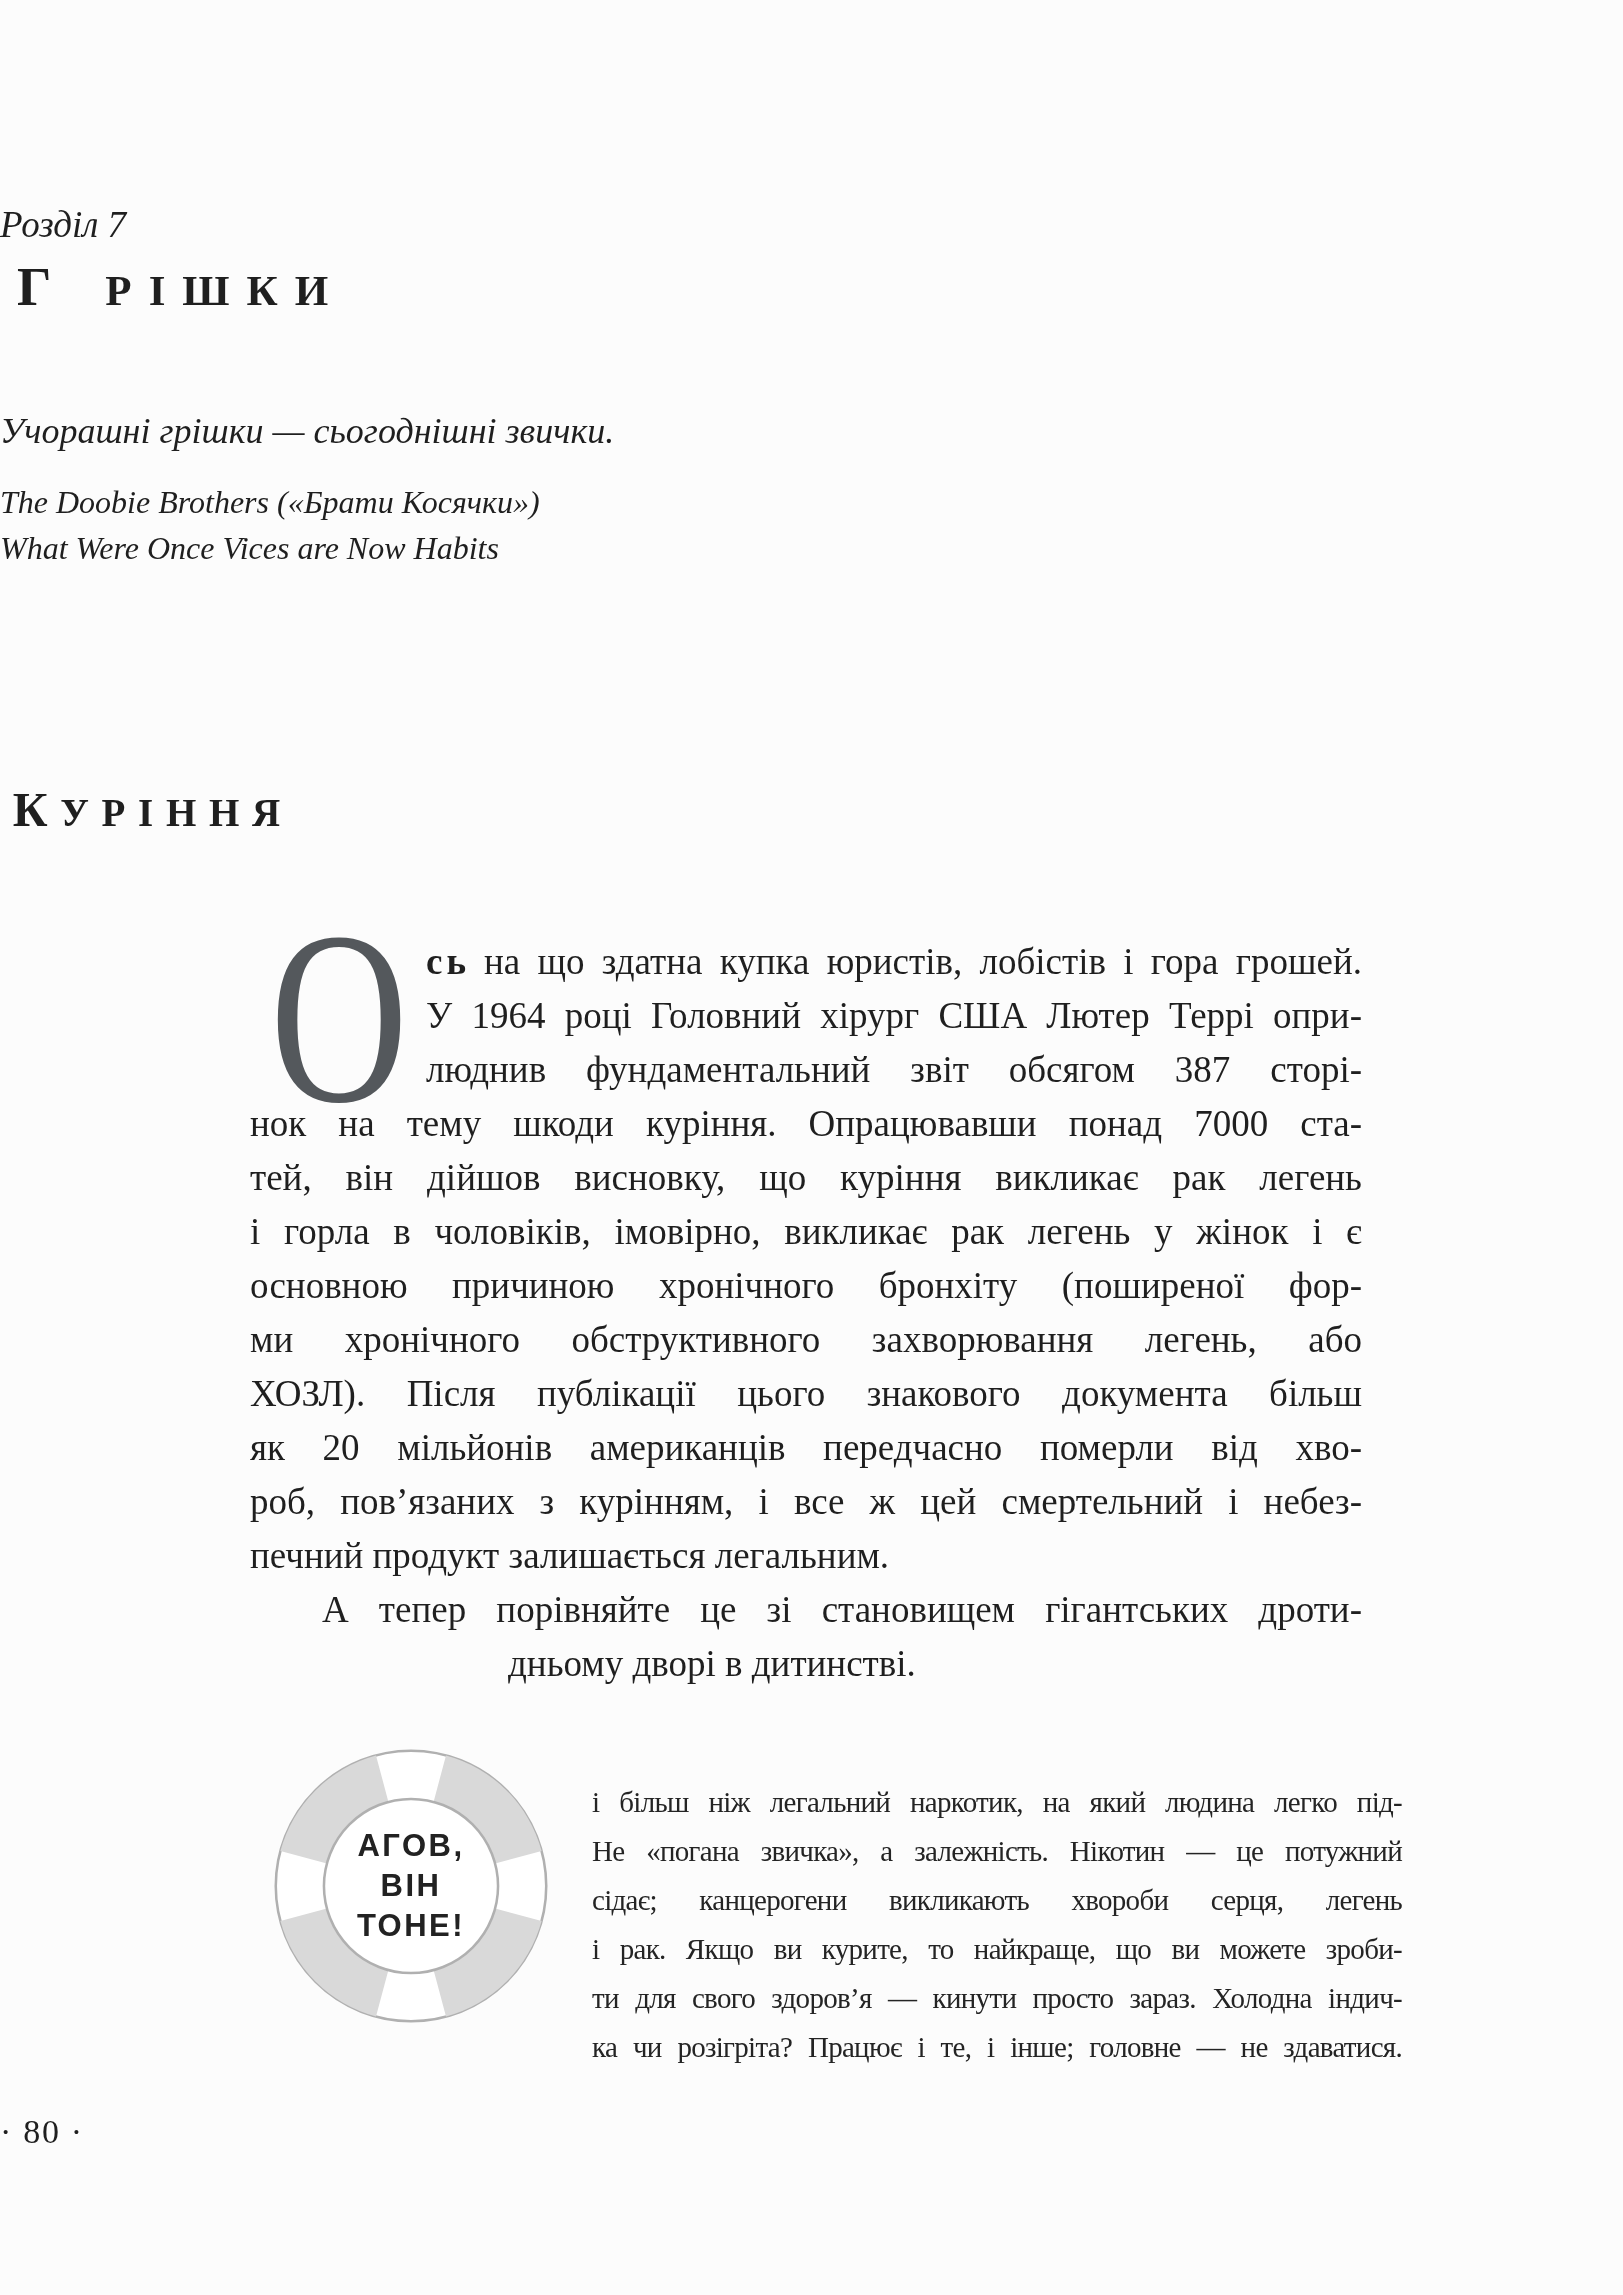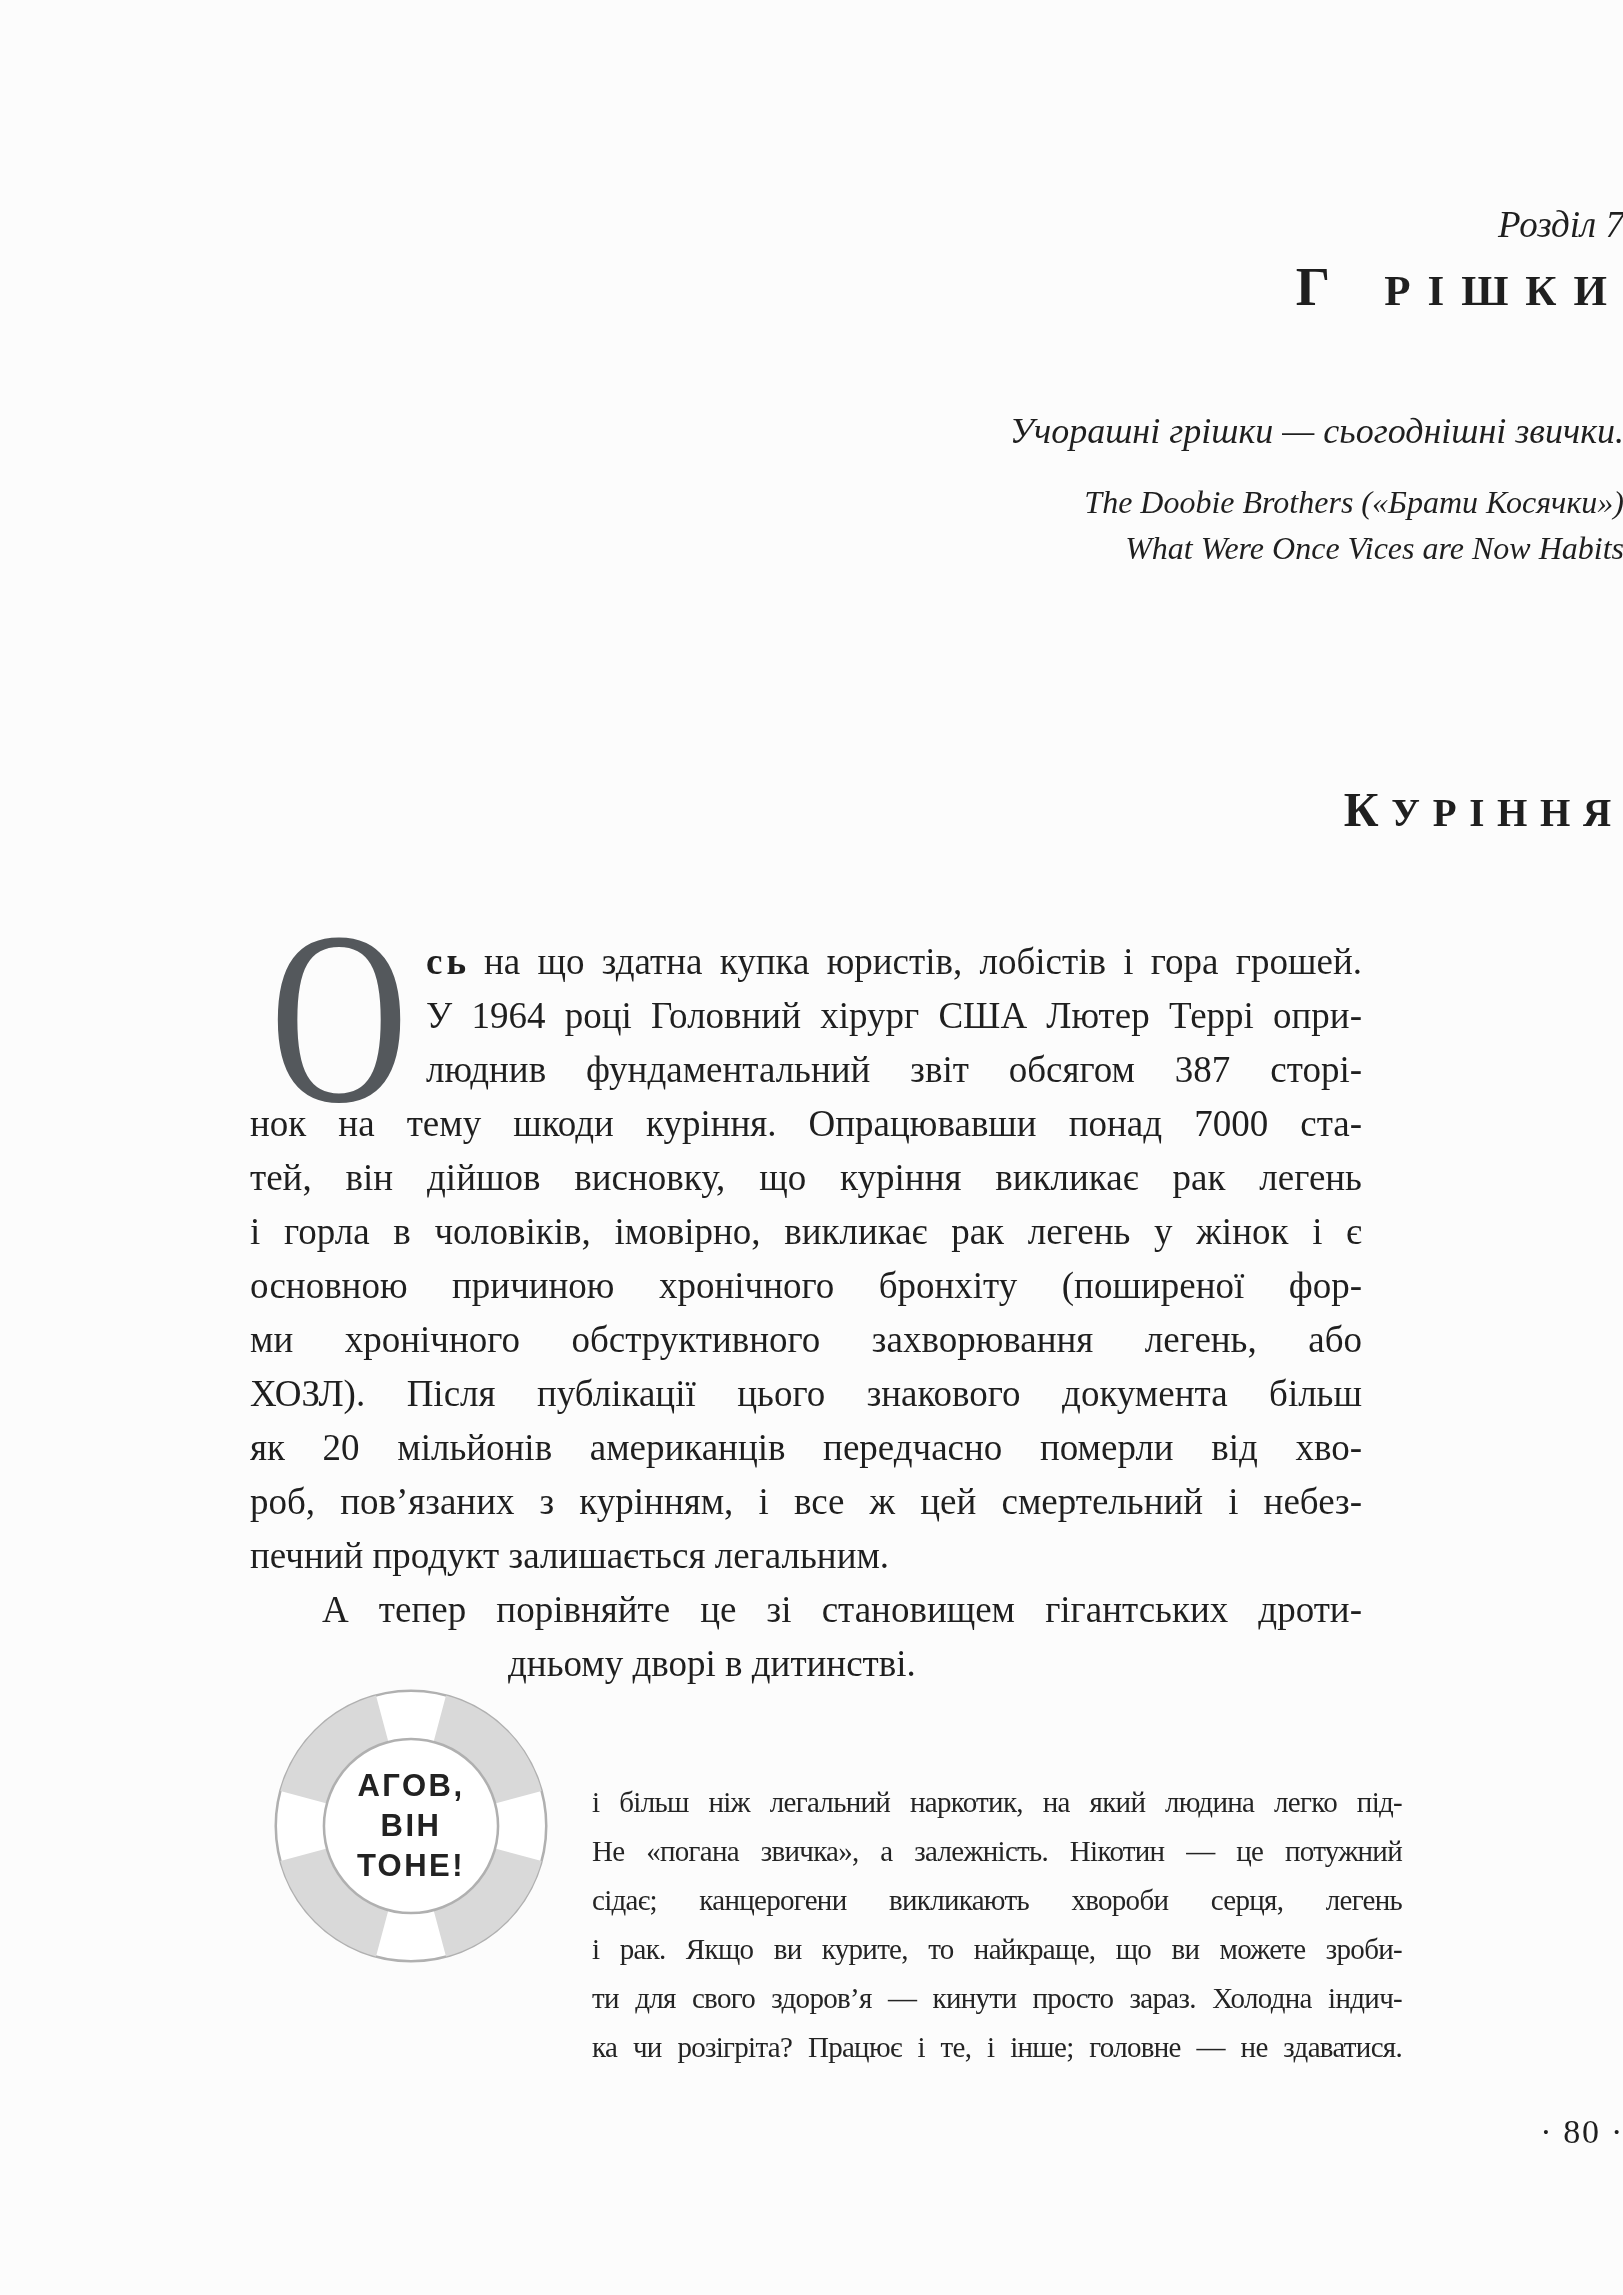--- a/index.html
+++ b/index.html
@@ -5,21 +5,21 @@
   html,body{margin:0;padding:0;background:#e8e8e8;}
   .page{
     position:relative;
     width:1624px;height:2295px;
     margin:0 auto;
     background:#fcfcfc;
     color:#1f1f1f;
     font-family:"Liberation Serif","DejaVu Serif",serif;
     overflow:hidden;
   }
-  .abs-center{position:absolute;left:0;right:0;text-align:right;}
+  .abs-center{position:absolute;left:0;right:0;text-align:left;}
 
   
   .chapter-label{top:201px;font-style:italic;font-size:37px;line-height:47px;}
   .chapter-title{top:257px;font-weight:600;letter-spacing:17px;padding-left:17px;line-height:61px;}
   .chapter-title .cap-big{font-size:54px;}
   .chapter-title .cap-small{font-size:43px;margin-left:37px;}
 
   
   .epigraph-quote{top:408px;font-style:italic;font-size:36px;line-height:47px;}
   .epigraph-attr{top:470px;font-style:italic;font-size:32px;line-height:44px;margin-top:10px;}
@@ -43,21 +43,21 @@
   .p2 .ln:first-child{text-indent:72px;}
   .p2-last{margin-left:258px;text-align:left;}
   .dropcap{
     position:absolute;left:20px;top:3.4px;
     font-size:245px;line-height:0.66;
     color:#54585c;
     transform:scaleX(0.78);transform-origin:left top;
   }
 
   
-  .buoy{position:absolute;left:269px;top:1684px;width:284px;height:284px;}
+  .buoy{position:absolute;left:269px;top:1744px;width:284px;height:284px;}
   .buoy svg{position:absolute;left:0;top:0;width:284px;height:284px;}
   .buoy-text{
     position:absolute;left:0;top:0;right:0;bottom:0;
     display:flex;flex-direction:column;align-items:center;justify-content:center;
     font-family:"Liberation Sans","DejaVu Sans",sans-serif;
     font-weight:bold;font-size:31px;line-height:40px;letter-spacing:2.5px;color:#222;
     text-align:center;
   }
 
   

